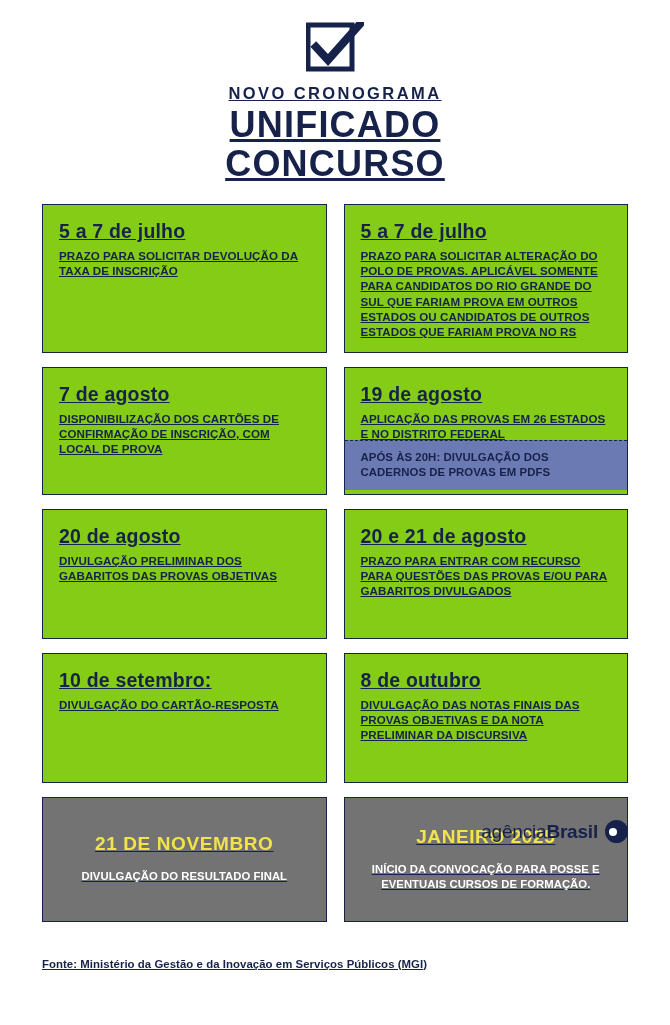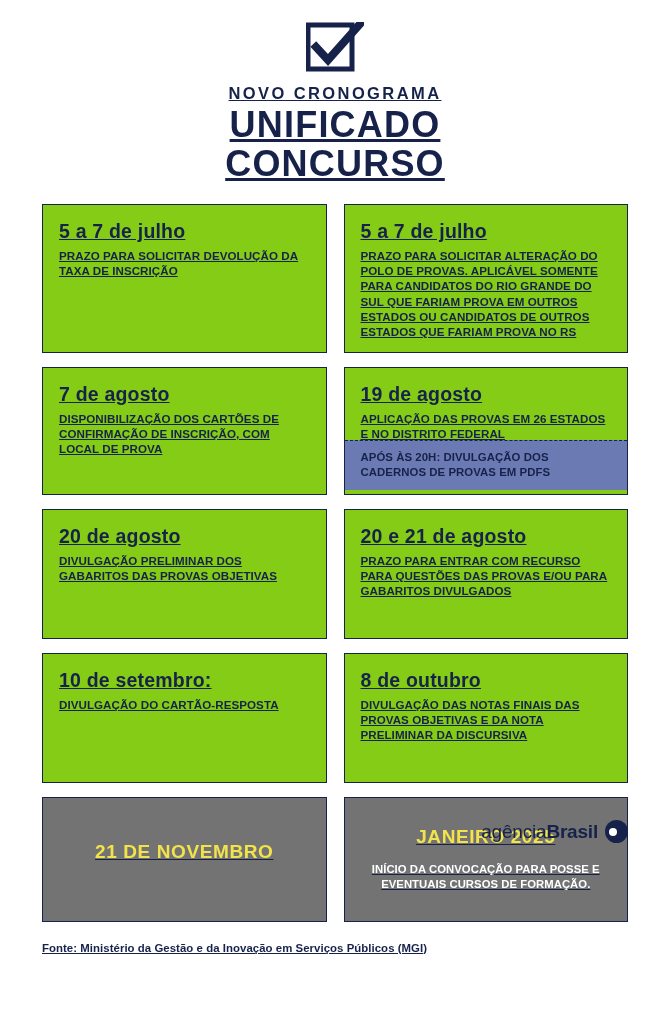--- a/index.html
+++ b/index.html
@@ -116,21 +116,21 @@
   }
   .card.dark .desc {
     color: #ffffff;
     font-size: 11.3px;
     font-weight: 700;
     line-height: 1.38;
   }
 
   
   .source {
-    margin-top: 20px;
+    margin-top: 36px;
     font-size: 11.4px;
     font-weight: 600;
     color: #16224a;
     letter-spacing: .05px;
   }
   .brand {
     position: absolute;
     right: 42px;
     bottom: 30px;
     display: flex;
@@ -214,20 +214,21 @@
       <div class="desc">DIVULGAÇÃO DO CARTÃO-RESPOSTA</div>
     </div>
 
     <div class="card h-short">
       <div class="date">8 de outubro</div>
       <div class="desc">DIVULGAÇÃO DAS NOTAS FINAIS DAS PROVAS OBJETIVAS E DA NOTA PRELIMINAR DA DISCURSIVA</div>
     </div>
 
     <div class="card dark">
       <div class="date">21 DE NOVEMBRO</div>
+      <div class="desc">DIVULGAÇÃO DO RESULTADO FINAL</div>
     </div>
 
     <div class="card dark">
       <div class="date">JANEIRO 2025</div>
       <div class="desc">INÍCIO DA CONVOCAÇÃO PARA POSSE E EVENTUAIS CURSOS DE FORMAÇÃO.</div>
     </div>
 
   </div>
 
   <div class="source">Fonte: Ministério da Gestão e da Inovação em Serviços Públicos (MGI)</div>

